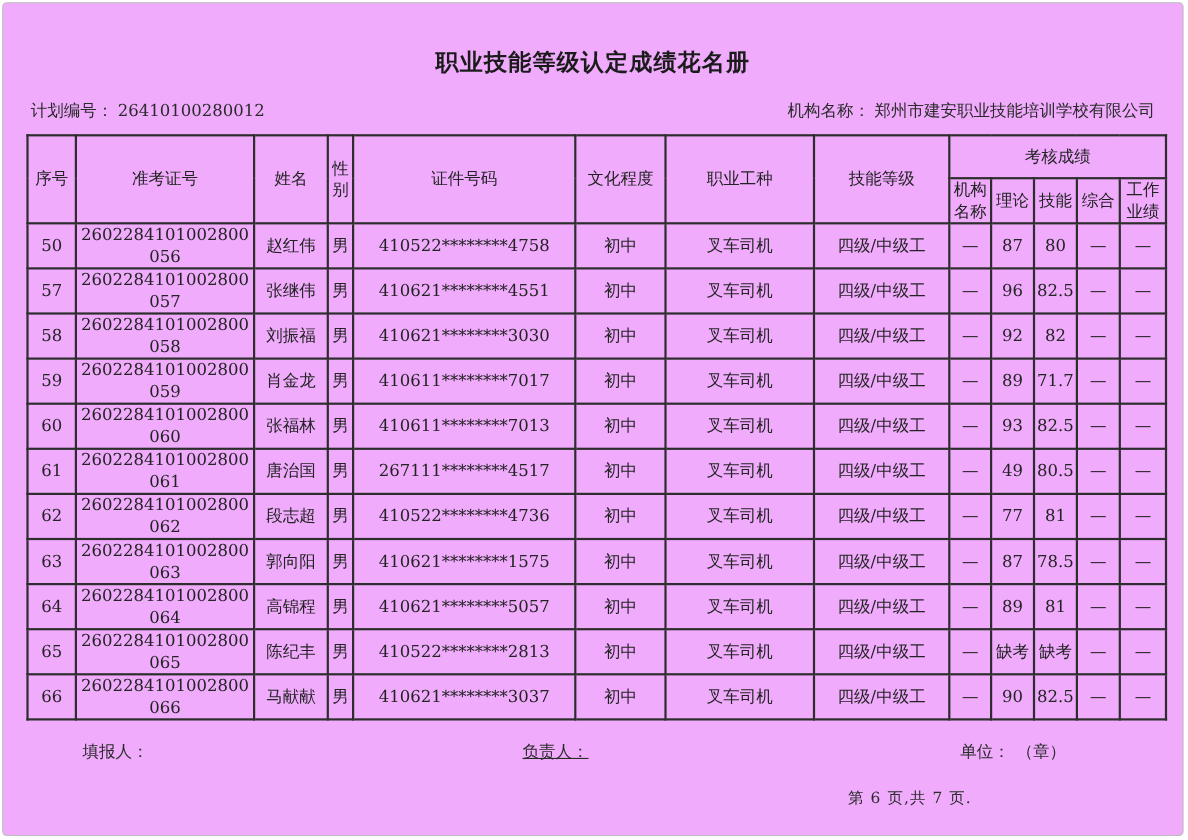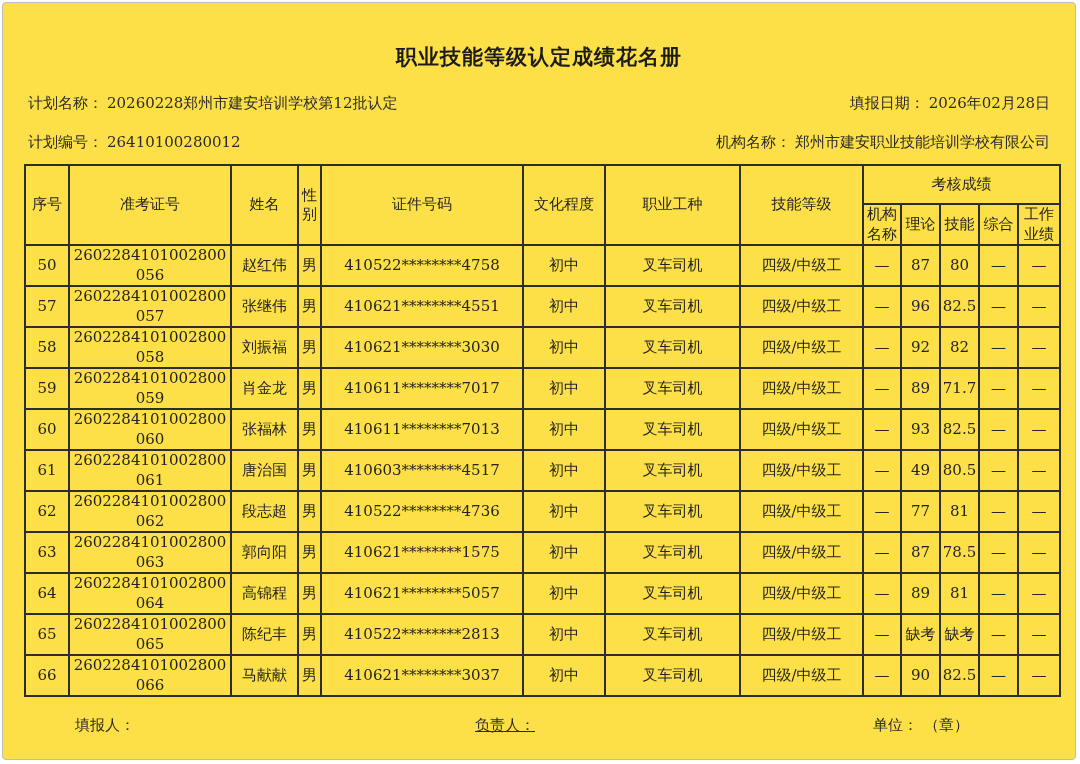--- a/index.html
+++ b/index.html
@@ -8,21 +8,21 @@
     font-family:"DejaVu Serif","Liberation Serif",serif;
     color:#222222;
     overflow:hidden;
   }
   .page{
     position:relative;
     width:1074px;height:758px;
     margin:2px;
     border:1px solid #bdbdbd;
     border-radius:4px;
-    background:#fde047;
+    background:#f0abfc;
     box-sizing:border-box;
     overflow:hidden;
   }
   .page-title{
     margin:0;
     padding-top:40px;
     text-align:center;
     font-family:"Liberation Sans","DejaVu Sans",sans-serif;
     font-size:21px;
     font-weight:bold;
@@ -81,28 +81,20 @@
   }
 </style>
 </head>
 <body>
 
 <div class="page">
 
   <h1 class="page-title">职业技能等级认定成绩花名册</h1>
 
   <div class="meta">
-    <div class="meta-line first">
-      <span class="meta-item">
-        <span class="lbl">计划名称：</span><span>20260228郑州市建安培训学校第12批认定</span>
-      </span>
-      <span class="meta-item">
-        <span class="lbl">填报日期：</span><span>2026年02月28日</span>
-      </span>
-    </div>
     <div class="meta-line second">
       <span class="meta-item">
         <span class="lbl">计划编号：</span><span>26410100280012</span>
       </span>
       <span class="meta-item">
         <span class="lbl">机构名称：</span><span>郑州市建安职业技能培训学校有限公司</span>
       </span>
     </div>
   </div>
 
@@ -221,21 +213,21 @@
     <td>82.5</td>
     <td>—</td>
     <td>—</td>
   </tr>
 
   <tr>
     <td>61</td>
     <td>2602284101002800061</td>
     <td>唐治国</td>
     <td>男</td>
-    <td>410603********4517</td>
+    <td>267111********4517</td>
     <td>初中</td>
     <td>叉车司机</td>
     <td>四级/中级工</td>
     <td>—</td>
     <td>49</td>
     <td>80.5</td>
     <td>—</td>
     <td>—</td>
   </tr>
 

